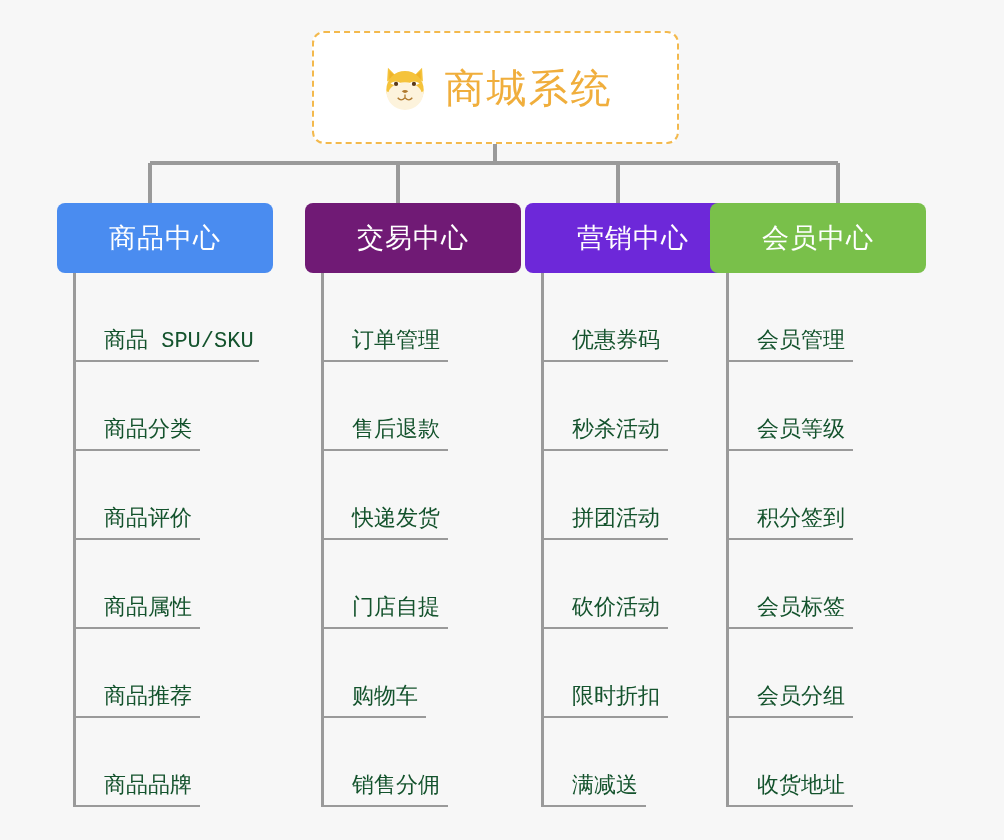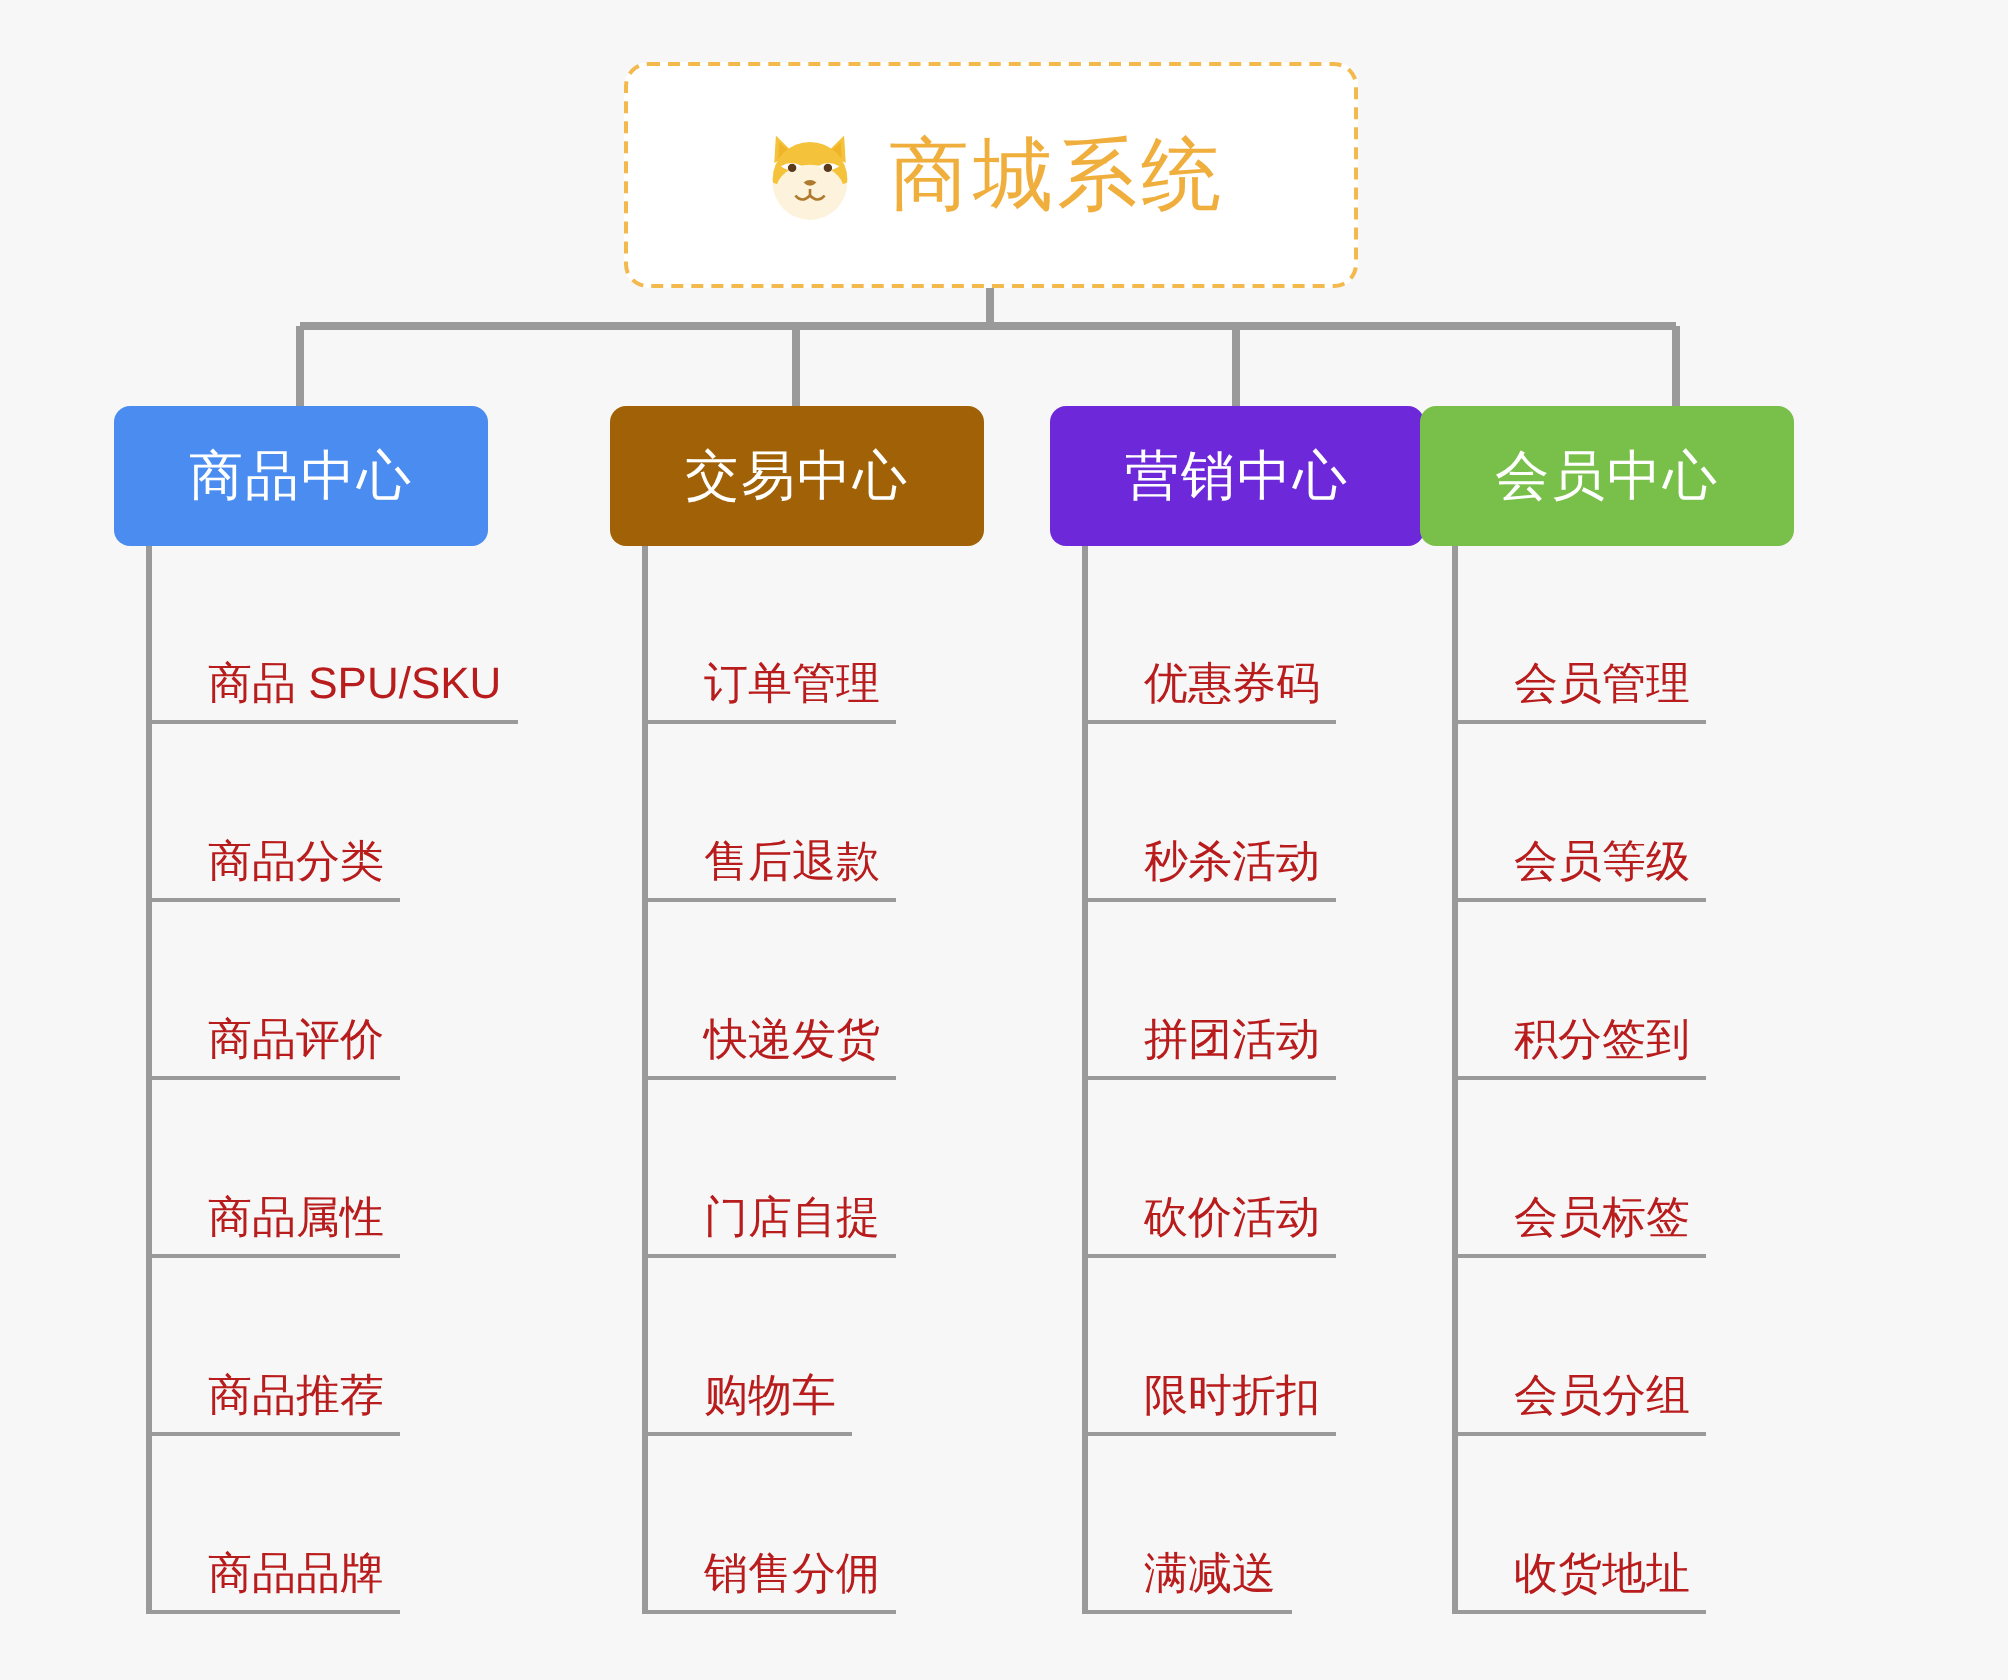--- a/index.html
+++ b/index.html
@@ -66,21 +66,21 @@
     position: absolute;
     top: 203px;
     width: 187px;
   }
   .branch-0 { left: 57px; }
   .branch-1 { left: 305px; }
   .branch-2 { left: 525px; }
   .branch-3 { left: 710px; }
 
   .branch-header {
-    width: 187px;
+    width: 216px;
     height: 70px;
     border-radius: 8px;
     display: flex;
     align-items: center;
     justify-content: center;
     box-sizing: border-box;
   }
   .branch-header .branch-label {
     font-size: 27px;
     color: #ffffff;
@@ -105,24 +105,25 @@
   }
   .branch-item .item-rule {
     position: absolute;
     left: 0;
     bottom: 0;
     height: 2px;
     background: #9a9a9a;
   }
   .branch-item .item-label {
     font-size: 22px;
-    color: #b91c1c;
+    color: #14532d;
     line-height: 1;
     padding: 0 0 9px 28px;
     white-space: nowrap;
+    font-family: Liberation Mono, monospace;
   }
 </style>
 </head>
 <body style="background: rgb(247, 247, 247);">
 
 <div id="mindmap">
 
   <svg id="connectors" viewBox="0 0 1004 840" width="1004" height="840" aria-hidden="true">
     <g id="connector-group" stroke="#9a9a9a" stroke-width="4" fill="none" stroke-linecap="butt">
       <line x1="495" y1="144" x2="495" y2="163"></line>
@@ -181,21 +182,21 @@
         <span class="item-label">商品推荐</span>
       </div>
       <div class="branch-item">
         <span class="item-rule" style="background: rgb(154, 154, 154); width: 124px;"></span>
         <span class="item-label">商品品牌</span>
       </div>
     </div>
   </div>
 
   <div class="branch branch-1">
-    <div class="branch-header" style="background: #a16207;">
+    <div class="branch-header" style="background: #701a75;">
       <span class="branch-label">交易中心</span>
     </div>
     <div class="branch-items" style="border-left-color: rgb(154, 154, 154);">
       <div class="branch-item">
         <span class="item-rule" style="background: rgb(154, 154, 154); width: 124px;"></span>
         <span class="item-label">订单管理</span>
       </div>
       <div class="branch-item">
         <span class="item-rule" style="background: rgb(154, 154, 154); width: 124px;"></span>
         <span class="item-label">售后退款</span>

